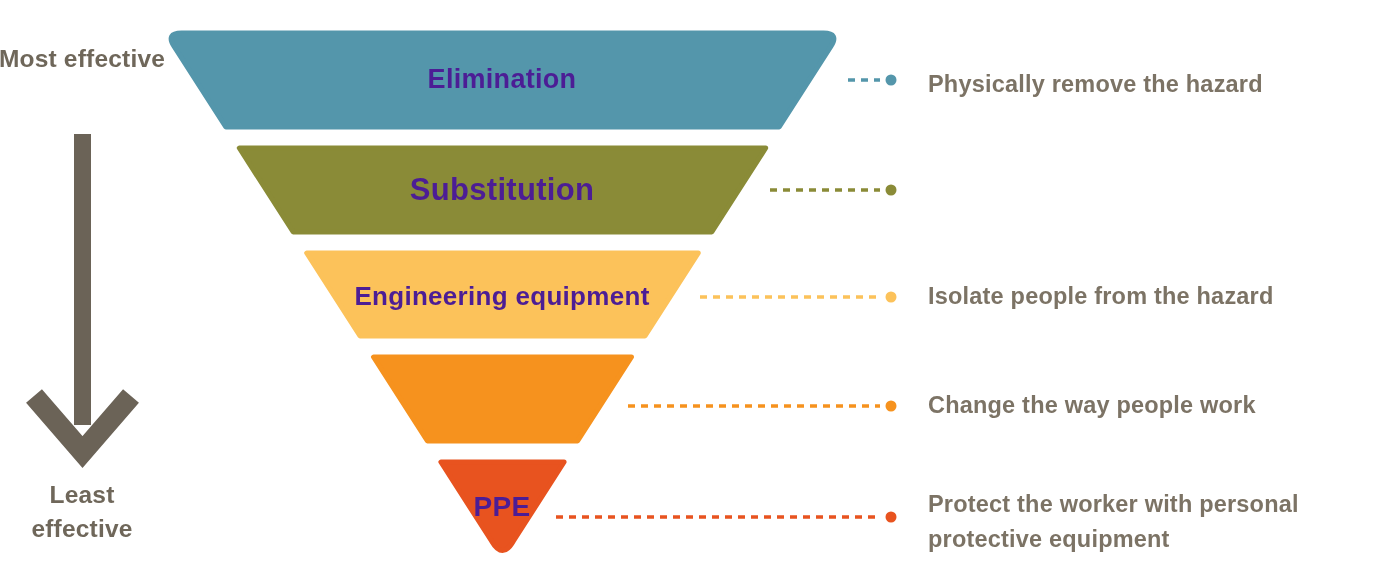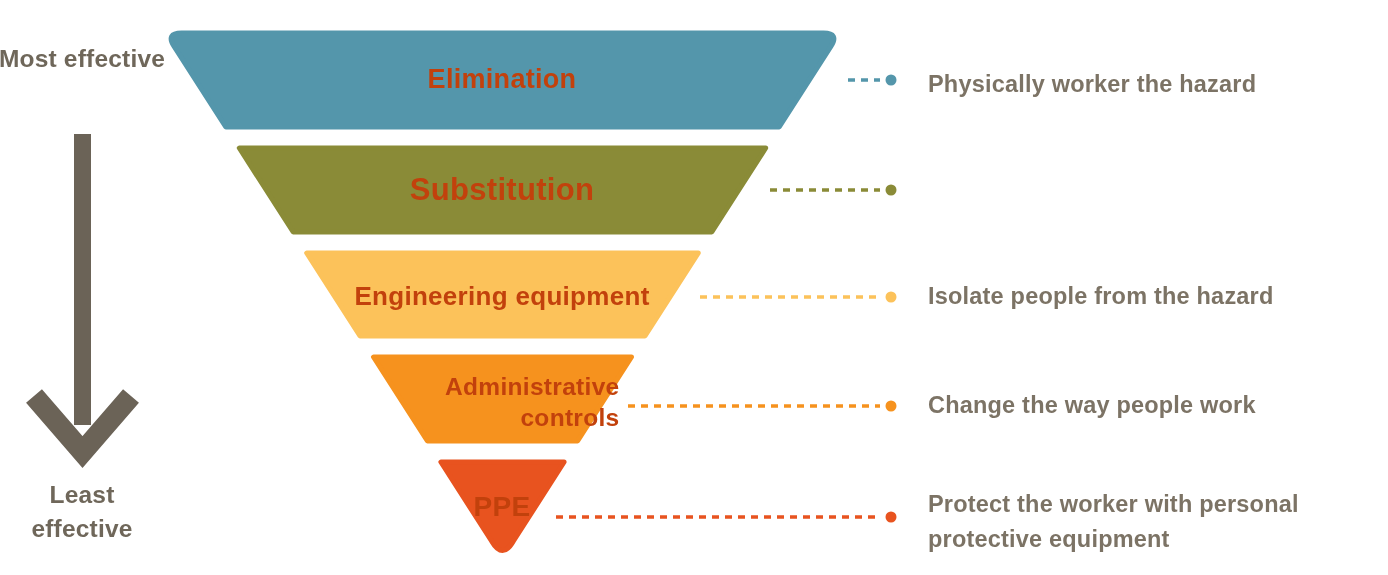--- a/index.html
+++ b/index.html
@@ -7,22 +7,22 @@
     position:relative;
     width:1388px;height:575px;
     font-family:"Liberation Sans","DejaVu Sans",sans-serif;
     overflow:hidden;background:#ffffff;
   }
   .layer{position:absolute;left:0;top:0;}
   
   .band-label{
     position:absolute;
     transform:translate(-50%,-50%);
-    color:#c2410c;font-weight:bold;
-    text-align:right;white-space:nowrap;
+    color:#4c1d95;font-weight:bold;
+    text-align:left;white-space:nowrap;
     letter-spacing:.3px;line-height:1.25;
   }
   .band-label.wrap{white-space:normal;width:235px;}
   
   .desc{
     position:absolute;left:928px;
     transform:translateY(-50%);
     color:#7c7365;font-weight:bold;
     font-size:23.5px;letter-spacing:.2px;
     white-space:nowrap;line-height:1.5;
@@ -68,21 +68,20 @@
       <polyline points="34,396 82.5,452 131,396" fill="none" stroke-width="21" stroke="#6b6357"></polyline>
     </g>
   </svg>
 
   <div class="side-label" style="top:42px">Most effective</div>
   <div class="side-label" style="top:478px">Least effective</div>
 
   <div class="band-label" style="left:502px;top:80px;font-size:27px">Elimination</div>
   <div class="band-label" style="left:502px;top:190px;font-size:31px">Substitution</div>
   <div class="band-label" style="left:502px;top:296px;font-size:26px">Engineering equipment</div>
-  <div class="band-label wrap" style="left:502px;top:403px;font-size:24.5px">Administrative controls</div>
   <div class="band-label" style="left:502px;top:506px;font-size:28px">PPE</div>
 
-  <div class="desc" style="top:85px">Physically worker the hazard</div>
+  <div class="desc" style="top:85px">Physically remove the hazard</div>
   <div class="desc" style="top:406px">Change the way people work</div>
   <div class="desc" style="top:297px">Isolate people from the hazard</div>
   <div class="desc wrap" style="top:522px">Protect the worker with personal protective equipment</div>
 
 </div>
 
 </body></html>

